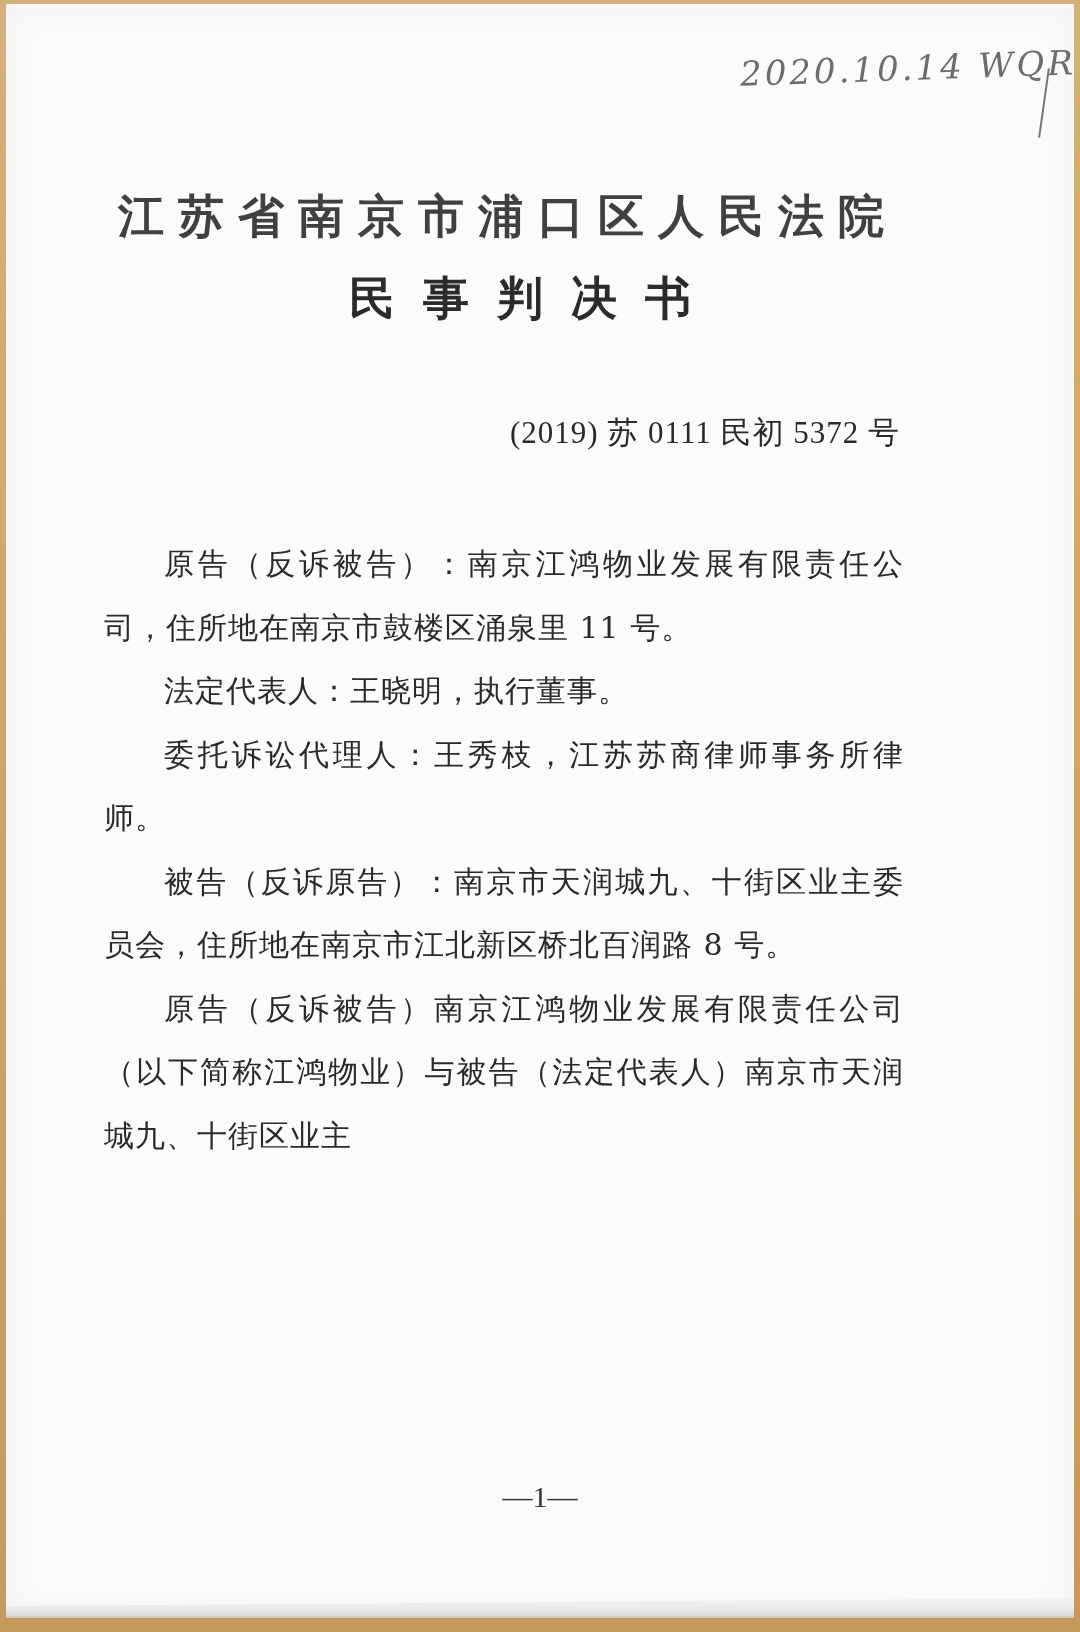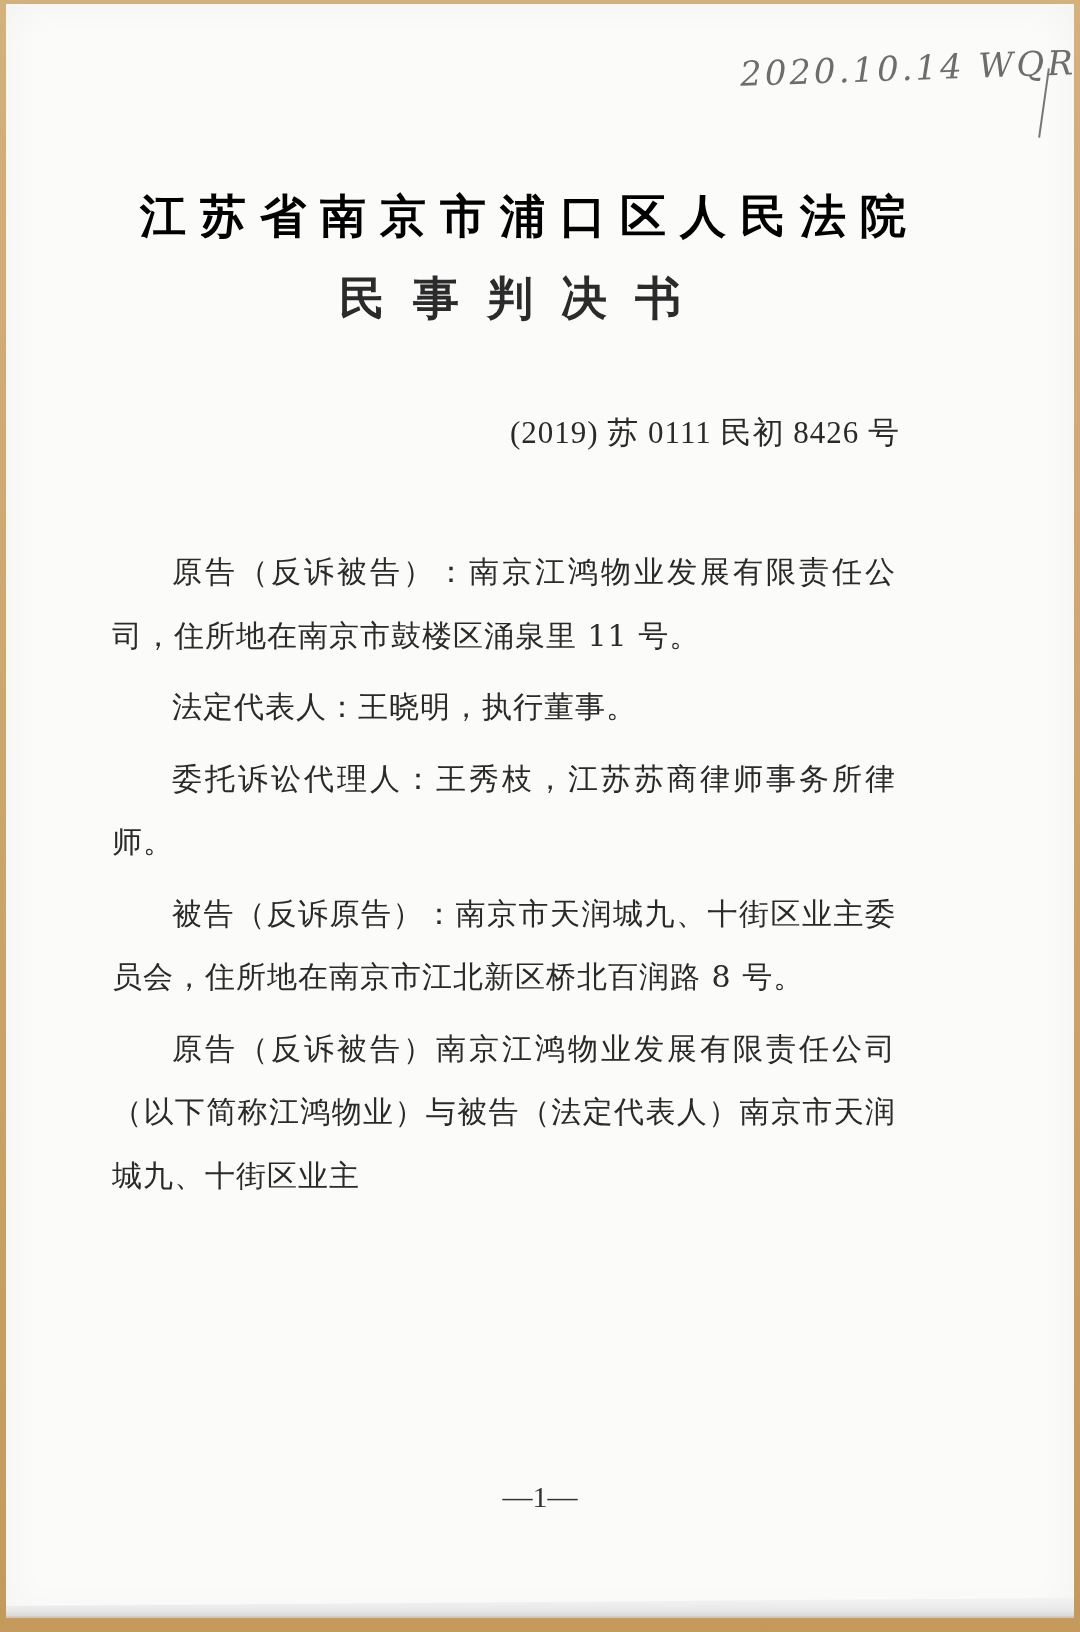--- a/index.html
+++ b/index.html
@@ -50,43 +50,43 @@
       position: absolute;
       left: 1043px;
       top: 68px;
       width: 2px;
       height: 70px;
       background: #777;
       transform: rotate(8deg);
     }
     .court-title {
       position: absolute;
-      left: 14px;
+      left: 0;
       top: 186px;
       width: 1000px;
       text-align: center;
       font-family: "DejaVu Sans", sans-serif;
       font-weight: bold;
       font-size: 46px;
       letter-spacing: 14px;
-      color: #000000;
-      padding-left: 16px;
+      color: #404040;
+      padding-left: 8px;
     }
     .doc-type {
       position: absolute;
       left: 0;
       top: 268px;
       width: 1000px;
       text-align: center;
       font-family: "DejaVu Sans", sans-serif;
       font-weight: bold;
       font-size: 46px;
       letter-spacing: 28px;
       color: #2b2b2b;
-      padding-left: 24px;
+      padding-left: 34px;
     }
     .case-number {
       position: absolute;
       right: 180px;
       top: 412px;
       font-family: "Liberation Serif", serif;
       font-size: 31px;
       color: #2a2a2a;
       letter-spacing: 1px;
     }
@@ -95,21 +95,21 @@
       left: 104px;
       top: 532px;
       width: 800px;
       font-family: "DejaVu Serif", serif;
       font-size: 30px;
       line-height: 63.5px;
       color: #2a2a2a;
       letter-spacing: 1px;
     }
     .para {
-      margin: 8px;
+      margin: 0;
       text-indent: 60px;
       text-align: justify;
     }
     .page-number {
       position: absolute;
       left: 0;
       width: 1080px;
       top: 1480px;
       text-align: center;
       font-family: "Liberation Serif", serif;
@@ -129,21 +129,21 @@
 
 <div class="handwriting">
   <span>2020.10.14</span>
   <span>WQR</span>
 </div>
 <div class="hw-stroke"></div>
 
 <div class="court-title">江苏省南京市浦口区人民法院</div>
 <div class="doc-type">民事判决书</div>
 
-<div class="case-number">(2019) 苏 0111 民初 8426 号</div>
+<div class="case-number">(2019) 苏 0111 民初 5372 号</div>
 
 <div class="body">
   <p class="para">原告（反诉被告）：南京江鸿物业发展有限责任公司，住所地在南京市鼓楼区涌泉里 11 号。</p>
   <p class="para">法定代表人：王晓明，执行董事。</p>
   <p class="para">委托诉讼代理人：王秀枝，江苏苏商律师事务所律师。</p>
   <p class="para">被告（反诉原告）：南京市天润城九、十街区业主委员会，住所地在南京市江北新区桥北百润路 8 号。</p>
   <p class="para">原告（反诉被告）南京江鸿物业发展有限责任公司（以下简称江鸿物业）与被告（法定代表人）南京市天润城九、十街区业主</p>
 </div>
 
 <div class="page-number">—1—</div>

